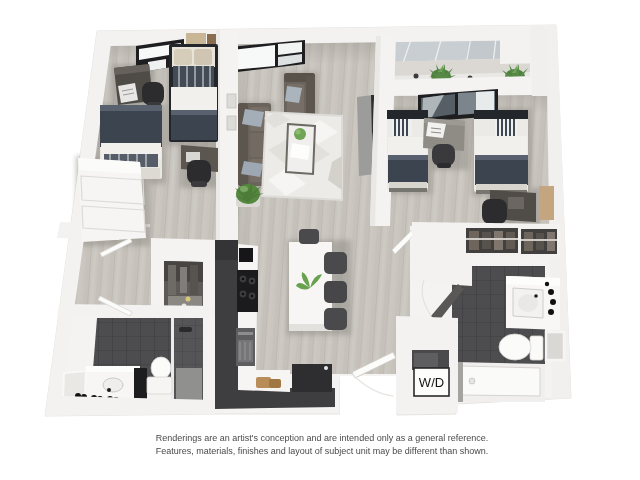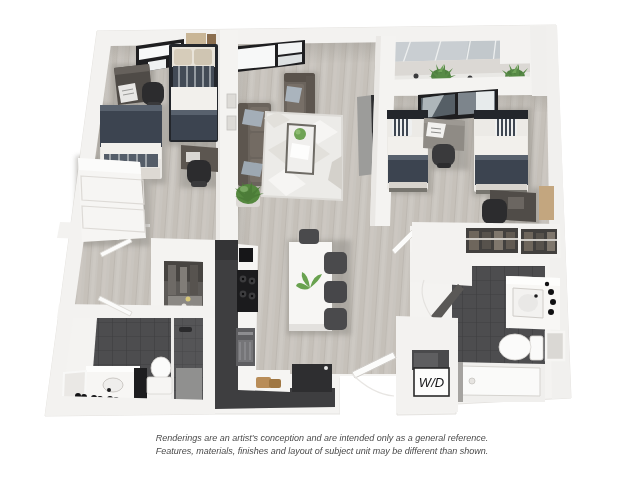--- a/index.html
+++ b/index.html
@@ -1,16 +1,16 @@
 <!DOCTYPE html>
 <html><head>
 <meta charset="utf-8">
 <style>
 html,body{margin:0;padding:0;background:#ffffff;}
-#stage{position:relative;width:640px;height:456px;background:#ef4444;overflow:hidden;font-family:"Liberation Sans",sans-serif;font-style:italic;}
+#stage{position:relative;width:640px;height:456px;background:#ef4444;overflow:hidden;font-family:"Liberation Sans",sans-serif;}
 </style>
 </head>
 <body>
 <div id="stage">
 <svg width="640" height="480" viewBox="0 0 640 480" xmlns="http://www.w3.org/2000/svg">
 <defs>
 <pattern id="wood" width="24" height="24" patternUnits="userSpaceOnUse" patternTransform="rotate(94)">
   <rect width="24" height="24" fill="#c9c5bf"></rect>
   <rect y="0" width="24" height="4" fill="#c5c0b9"></rect>
   <rect y="6" width="24" height="3" fill="#cdc9c3"></rect>

